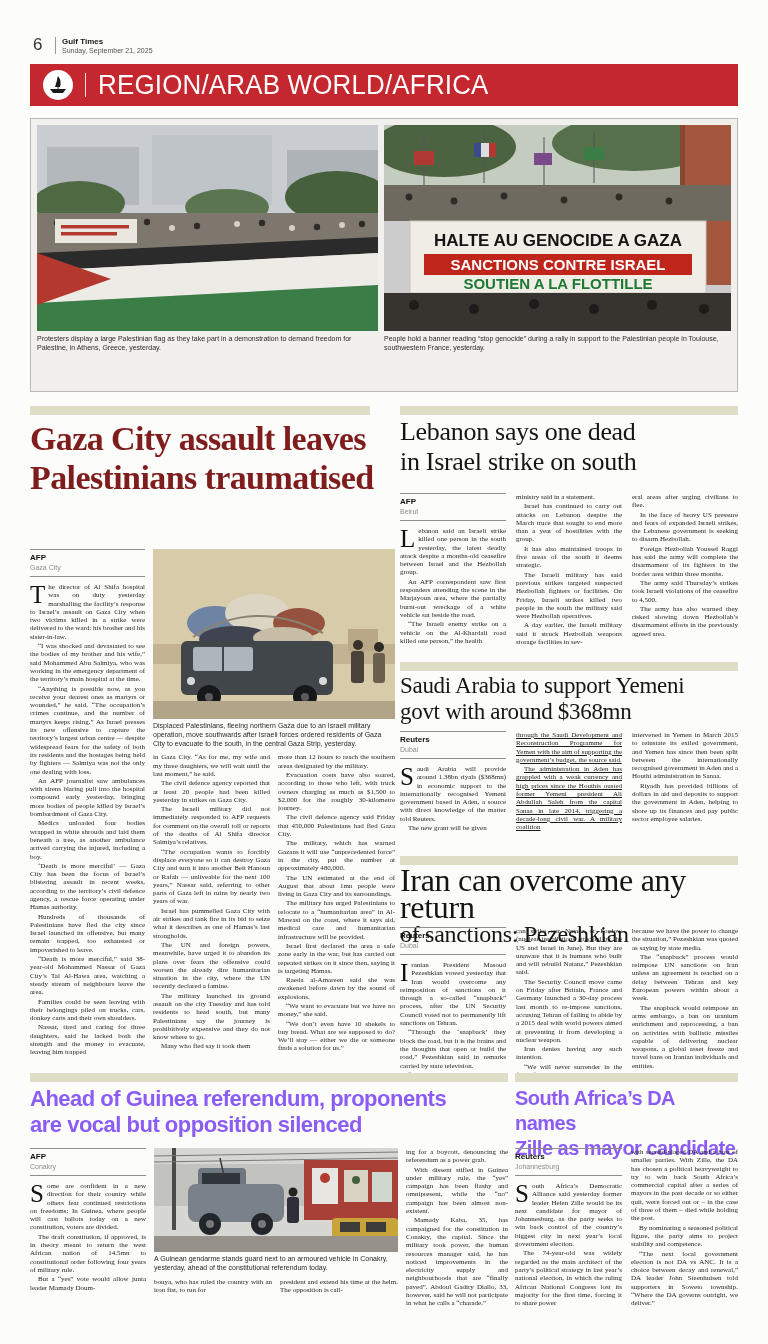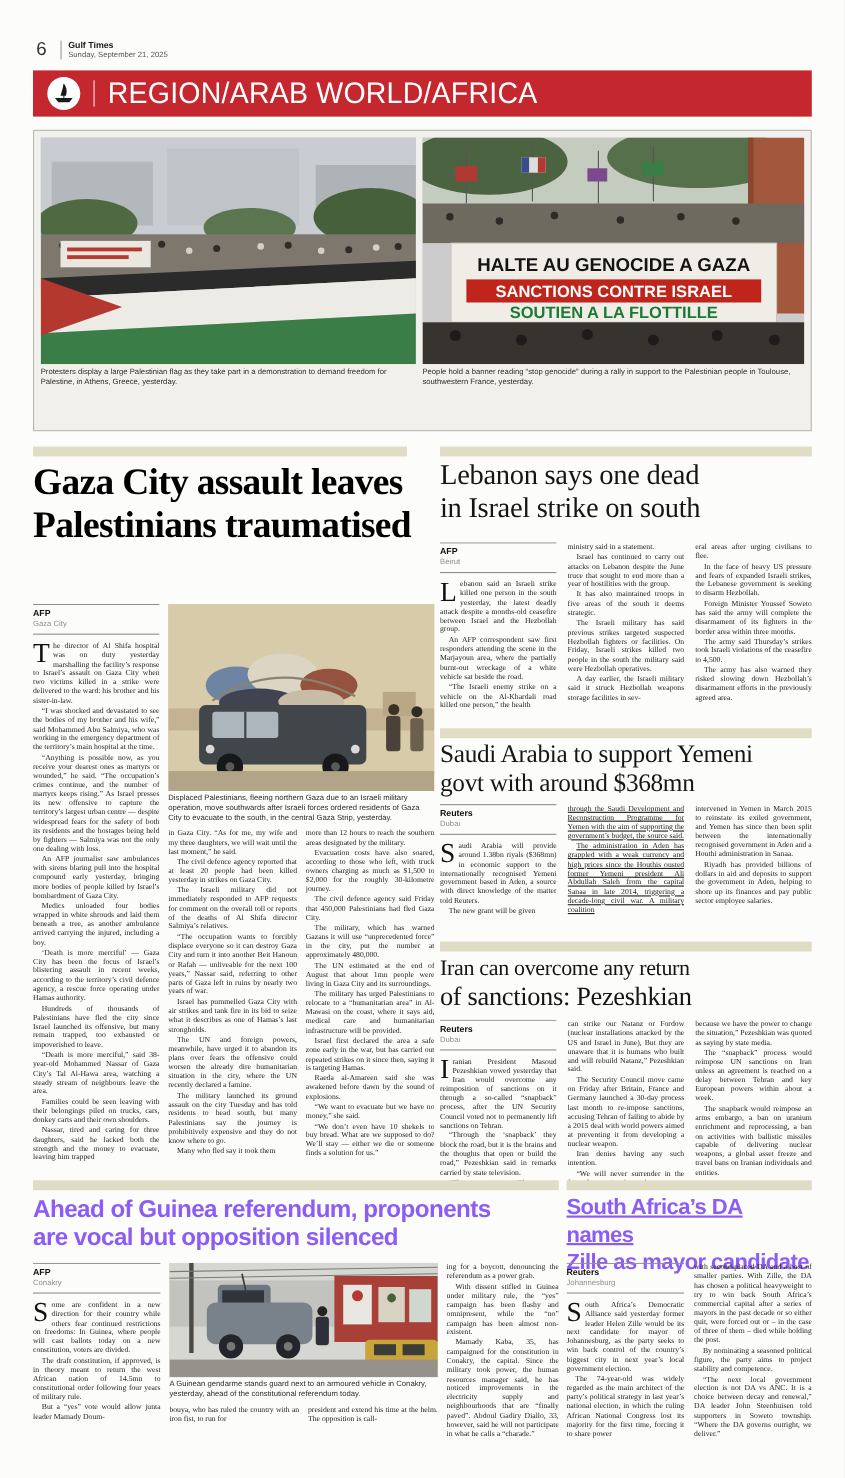--- a/index.html
+++ b/index.html
@@ -18,21 +18,21 @@
   
   .topbox{background:#f1f0ec;border:1px solid #b9b9b4;box-sizing:border-box;padding:6px;}
   .topbox-title{font:700 16.5px/20px "Liberation Sans",sans-serif;color:#101010;letter-spacing:-.2px;margin:2px 2px 8px 2px;}
   .photo-row{display:flex;gap:6px;}
   .photo{background:#ccc;overflow:hidden;}
   .cap-row{display:flex;gap:6px;margin-top:4px;}
   .caption{font:400 7px/8.8px "Liberation Sans",sans-serif;color:#2a2a2a;}
   
   .kicker{background:#e0ddc6;height:9px;}
   
-  .hl-xl{font:700 34px/39px "Liberation Serif","DejaVu Serif",serif;color:#000000;letter-spacing:-.6px;}
+  .hl-xl{font:700 34px/39px "Liberation Serif","DejaVu Serif",serif;color:#7f1d1d;letter-spacing:-.6px;}
   .hl-serif{font:400 26px/30px "Liberation Serif","DejaVu Serif",serif;color:#151515;letter-spacing:-.3px;}
   .hl-sans{font:700 22px/26px "Liberation Sans",sans-serif;color:#8b5cf6;letter-spacing:-.5px;}
   
   .bodytext{font:400 7px/8.3px "Liberation Serif","DejaVu Serif",serif;text-align:justify;color:#1d1d1d;}
   .bodytext p{margin:0 0 1px 0;}
   .bodytext p.para{text-indent:8px;}
   .cont > p.para:first-child{text-indent:0;}
   .lead{ text-indent:0;}
   .dropcap{float:left;font:400 25px/21px "Liberation Serif",serif;color:#111;padding:1px 3px 0 0;}
   .byline{border-top:1px solid #8f8f8f;border-bottom:1px solid #8f8f8f;padding:3px 0 4px 0;margin-bottom:6px;}
@@ -249,29 +249,29 @@
         <div class="loc">Beirut</div>
       </div>
       <p class="lead"><span class="dropcap">L</span><span>ebanon said an Israeli strike killed one person in the south yesterday, the latest deadly attack despite a months-old ceasefire between Israel and the Hezbollah group.</span></p>
       <div>
           <p class="para">An AFP correspondent saw first responders attending the scene in the Marjayoun area, where the partially burnt-out wreckage of a white vehicle sat beside the road.</p>
           <p class="para">“The Israeli enemy strike on a vehicle on the Al-Khardali road killed one person,” the health</p>
         </div>
     </div>
     <div class="bodytext cont clip" style="width:106px;height:160px;">
         <p class="para">ministry said in a statement.</p>
-        <p class="para">Israel has continued to carry out attacks on Lebanon despite the June truce that sought to end more than a year of hostilities with the group.</p>
+        <p class="para">Israel has continued to carry out attacks on Lebanon despite the March truce that sought to end more than a year of hostilities with the group.</p>
         <p class="para">It has also maintained troops in five areas of the south it deems strategic.</p>
         <p class="para">The Israeli military has said previous strikes targeted suspected Hezbollah fighters or facilities. On Friday, Israeli strikes killed two people in the south the military said were Hezbollah operatives.</p>
         <p class="para">A day earlier, the Israeli military said it struck Hezbollah weapons storage facilities in sev-</p>
       </div>
     <div class="bodytext cont clip" style="width:106px;height:160px;">
         <p class="para">eral areas after urging civilians to flee.</p>
         <p class="para">In the face of heavy US pressure and fears of expanded Israeli strikes, the Lebanese government is seeking to disarm Hezbollah.</p>
-        <p class="para">Foreign Minister Youssef Soweto has said the army will complete the disarmament of its fighters in the border area within three months.</p>
+        <p class="para">Foreign Hezbollah Youssef Raggi has said the army will complete the disarmament of its fighters in the border area within three months.</p>
         <p class="para">The army said Thursday’s strikes took Israeli violations of the ceasefire to 4,500.</p>
         <p class="para">The army has also warned they risked slowing down Hezbollah’s disarmament efforts in the previously agreed area.</p>
       </div>
   </div>
 
   <div class="abs kicker" style="left:400px;top:662px;width:338px;"></div>
   <div class="abs" style="left:400px;top:673px;width:338px;">
     <div class="hl-serif" style="font-size:23px;line-height:26px;">Saudi Arabia to support Yemeni</div>
     <div class="hl-serif" style="font-size:23px;line-height:26px;">govt with around $368mn</div>
   </div>
@@ -291,21 +291,21 @@
         <p class="para">The administration in Aden has grappled with a weak currency and high prices since the Houthis ousted former Yemeni president Ali Abdullah Saleh from the capital Sanaa in late 2014, triggering a decade-long civil war. A military coalition</p>
       </div>
     <div class="bodytext cont clip" style="width:106px;height:118px;">
         <p class="para">intervened in Yemen in March 2015 to reinstate its exiled government, and Yemen has since then been split between the internationally recognised government in Aden and a Houthi administration in Sanaa.</p>
         <p class="para">Riyadh has provided billions of dollars in aid and deposits to support the government in Aden, helping to shore up its finances and pay public sector employee salaries.</p>
       </div>
   </div>
 
   <div class="abs kicker" style="left:400px;top:856px;width:338px;"></div>
   <div class="abs" style="left:400px;top:867px;width:338px;">
-    <div class="hl-serif" style="font-size:20px;line-height:27px;">Iran can overcome any return</div>
+    <div class="hl-serif" style="font-size:32px;line-height:27px;">Iran can overcome any return</div>
     <div class="hl-serif" style="font-size:24px;line-height:27px;">of sanctions: Pezeshkian</div>
   </div>
   <div class="abs cols clip" style="left:400px;top:927px;width:338px;height:156px;gap:10px;">
     <div class="bodytext clip" style="width:106px;height:156px;">
       <div class="byline">
         <div class="src">Reuters</div>
         <div class="loc">Dubai</div>
       </div>
       <p class="lead"><span class="dropcap">I</span><span>ranian President Masoud Pezeshkian vowed yesterday that Iran would overcome any reimposition of sanctions on it through a so-called “snapback” process, after the UN Security Council voted not to permanently lift sanctions on Tehran.</span></p>
       <div>
@@ -386,21 +386,21 @@
       </div>
     </div>
     <div class="bodytext cont clip" style="width:102px;height:196px;">
         <p class="para">ing for a boycott, denouncing the referendum as a power grab.</p>
         <p class="para">With dissent stifled in Guinea under military rule, the “yes” campaign has been flashy and omnipresent, while the “no” campaign has been almost non-existent.</p>
         <p class="para">Mamady Kaba, 35, has campaigned for the constitution in Conakry, the capital. Since the military took power, the human resources manager said, he has noticed improvements in the electricity supply and neighbourhoods that are “finally paved”. Abdoul Gadiry Diallo, 33, however, said he will not participate in what he calls a “charade.”</p>
       </div>
   </div>
 
   <div class="abs" style="left:515px;top:1086px;width:223px;">
-    <div class="hl-sans" style="font-size:20px;line-height:25px;text-decoration:underline;">South Africa’s DA names</div>
+    <div class="hl-sans" style="font-size:20px;line-height:25px;">South Africa’s DA names</div>
     <div class="hl-sans" style="font-size:20px;line-height:25px;">Zille as mayor candidate</div>
   </div>
   <div class="abs cols clip" style="left:515px;top:1148px;width:223px;height:188px;gap:9px;">
     <div class="bodytext clip" style="width:107px;height:188px;">
       <div class="byline">
         <div class="src">Reuters</div>
         <div class="loc">Johannesburg</div>
       </div>
       <p class="lead"><span class="dropcap">S</span><span>outh Africa’s Democratic Alliance said yesterday former leader Helen Zille would be its next candidate for mayor of Johannesburg, as the party seeks to win back control of the country’s biggest city in next year’s local government election.</span></p>
       <div>

